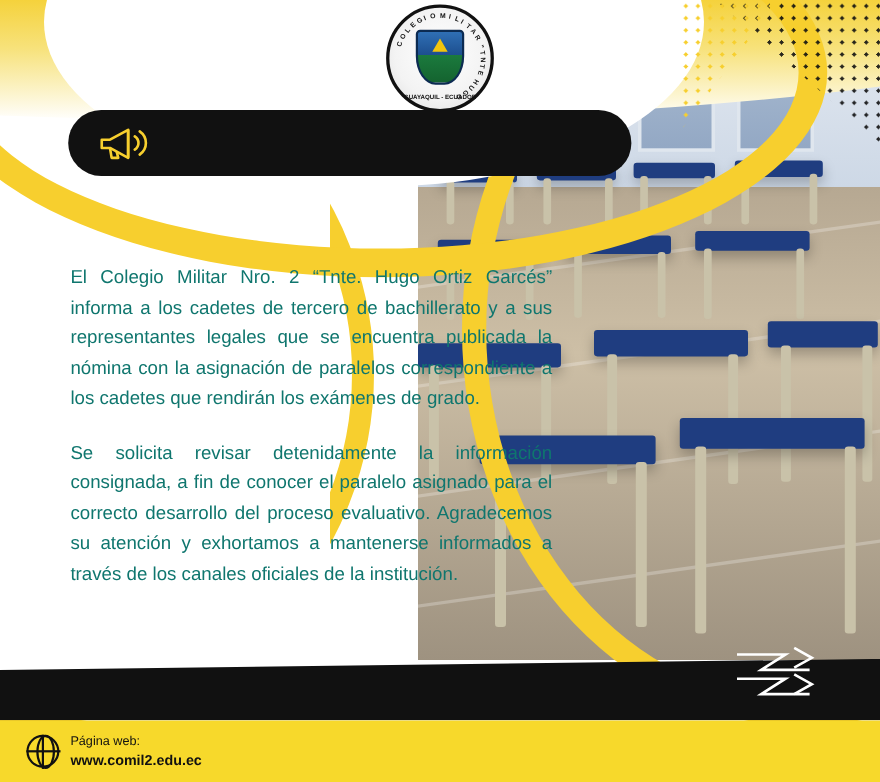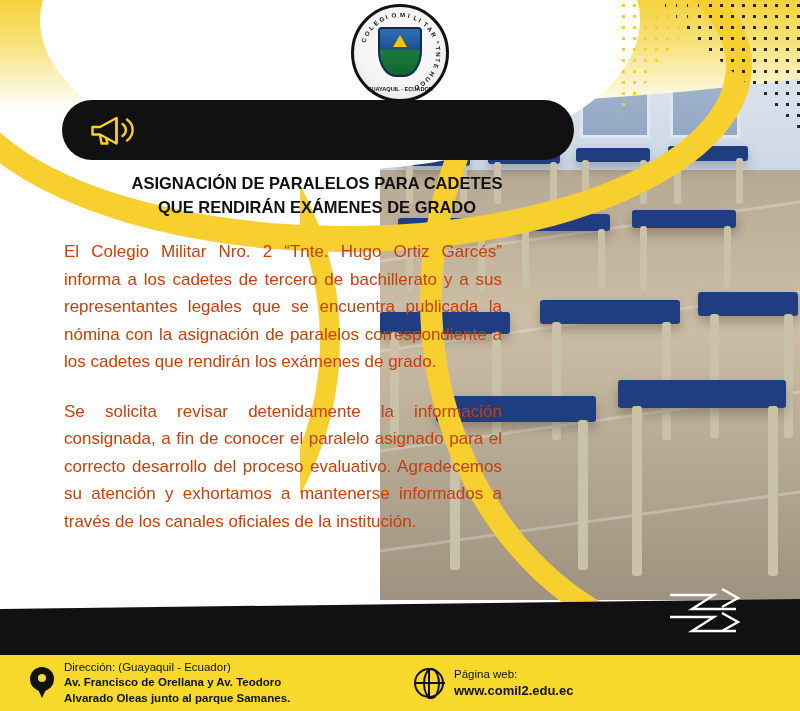--- a/index.html
+++ b/index.html
@@ -248,21 +248,21 @@
   }
 
   
   .body-text {
     position: absolute;
     left: 64px;
     top: 238px;
     width: 438px;
     font-size: 17px;
     line-height: 1.62;
-    color: #c2410c;
+    color: #0f766e;
     text-align: justify;
     z-index: 9;
   }
   .body-text p { margin: 0 0 22px 0; }
   .body-text p:last-child { margin-bottom: 0; }
   .footer-dark-skew {
     position: absolute;
     left: 0; bottom: 56px;
     width: 800px; height: 56px;
     background: #111111;
@@ -494,56 +494,40 @@
       <svg viewBox="0 0 64 48" width="48" height="36" aria-hidden="true">
         <path d="M6 20 L6 30 L16 30 L38 42 L38 8 L16 20 Z" fill="none" stroke="#f7cf2e" stroke-width="3.2" stroke-linejoin="round"></path>
         <path d="M38 8 L38 42" fill="none" stroke="#f7cf2e" stroke-width="3.2"></path>
         <path d="M16 30 L18 42 L26 42 L24 34" fill="none" stroke="#f7cf2e" stroke-width="3.2" stroke-linejoin="round"></path>
         <path d="M46 16 C52 20, 52 28, 46 32" fill="none" stroke="#f7cf2e" stroke-width="3.2" stroke-linecap="round"></path>
         <path d="M52 10 C62 17, 62 31, 52 38" fill="none" stroke="#f7cf2e" stroke-width="3.2" stroke-linecap="round"></path>
       </svg>
     </div>
   </div>
 
-  <div class="subtitle">
-    <div>ASIGNACIÓN DE PARALELOS PARA CADETES</div>
-    <div>QUE RENDIRÁN EXÁMENES DE GRADO</div>
-  </div>
 
   <div class="body-text">
     <p>El Colegio Militar Nro. 2 “Tnte. Hugo Ortiz Garcés” informa a los cadetes de tercero de bachillerato y a sus representantes legales que se encuentra publicada la nómina con la asignación de paralelos correspondiente a los cadetes que rendirán los exámenes de grado.</p>
     <p>Se solicita revisar detenidamente la información consignada, a fin de conocer el paralelo asignado para el correcto desarrollo del proceso evaluativo. Agradecemos su atención y exhortamos a mantenerse informados a través de los canales oficiales de la institución.</p>
   </div>
 
   <div class="footer-dark-skew"></div>
 
   <div class="arrows">
     <svg viewBox="0 0 92 56" width="92" height="56" aria-hidden="true">
       <path d="M8 8 L52 8 L30 22 L74 22" fill="none" stroke="#ffffff" stroke-width="2.4"></path>
       <path d="M8 30 L52 30 L30 44 L74 44" fill="none" stroke="#ffffff" stroke-width="2.4"></path>
       <path d="M60 2 L76 11 L60 20" fill="none" stroke="#ffffff" stroke-width="2.4"></path>
       <path d="M60 26 L76 35 L60 44" fill="none" stroke="#ffffff" stroke-width="2.4"></path>
     </svg>
   </div>
 
   <div class="footer-yellow"></div>
   <div class="footer-row">
 
-    <div class="addr-block">
-      <div class="pin">
-        <div class="head"></div>
-        <div class="tip"></div>
-        <div class="dot"></div>
-      </div>
-      <div class="addr-text">
-        <div class="l1">Dirección: (Guayaquil - Ecuador)</div>
-        <div class="l2">Av. Francisco de Orellana y Av. Teodoro</div>
-        <div class="l2">Alvarado Oleas junto al parque Samanes.</div>
-      </div>
-    </div>
 
     <div class="web-block">
       <div class="globe">
           <div class="oval"></div>
         </div>
       <div class="web-text">
         <div>Página web:</div>
         <div class="w2l">www.comil2.edu.ec</div>
       </div>
     </div>

